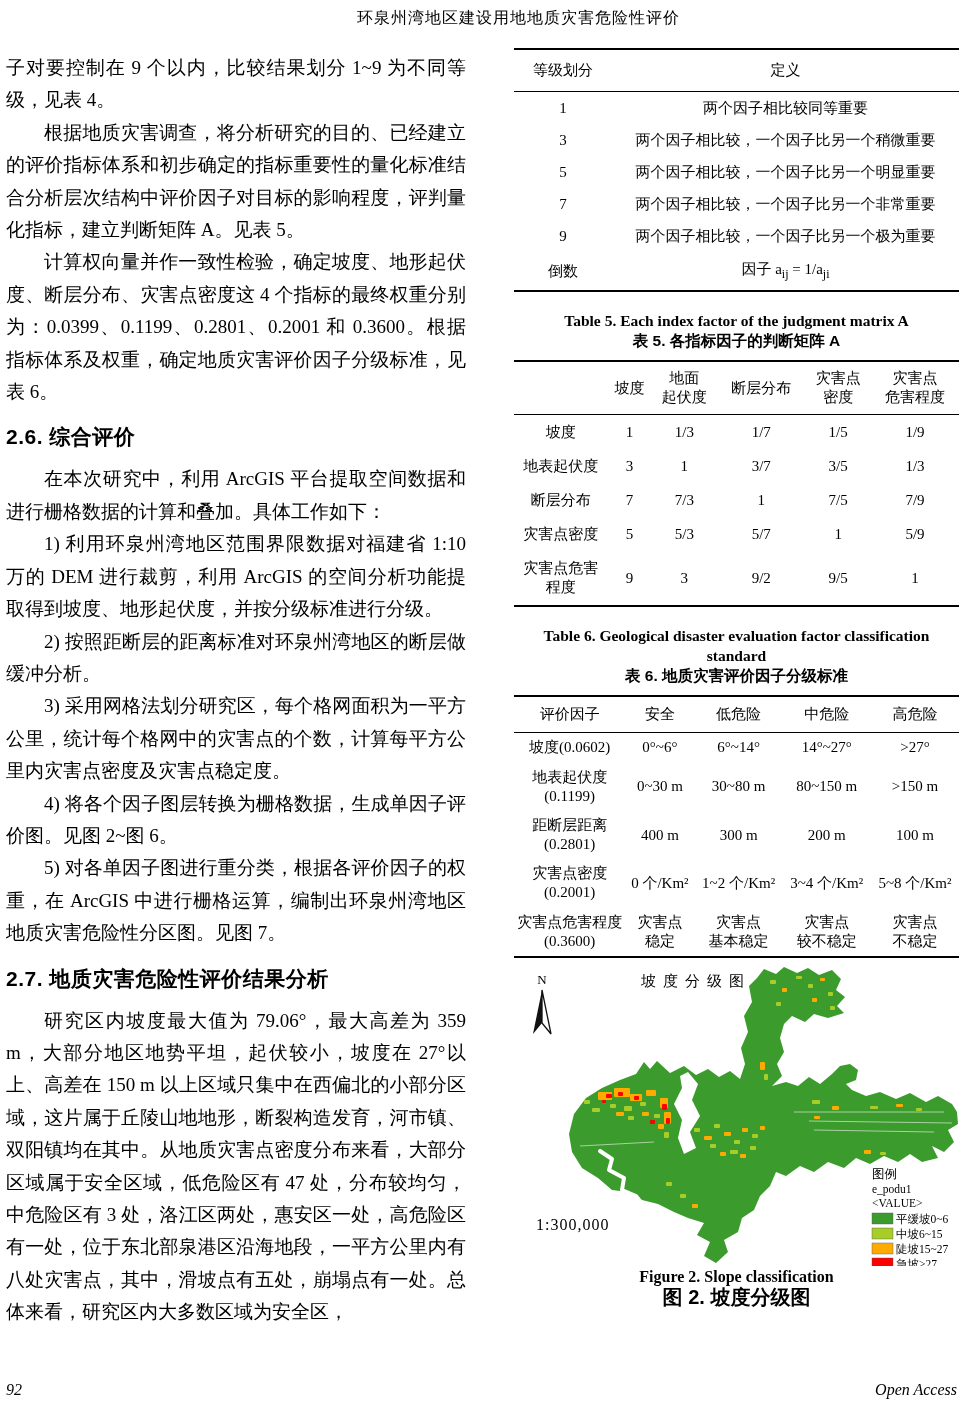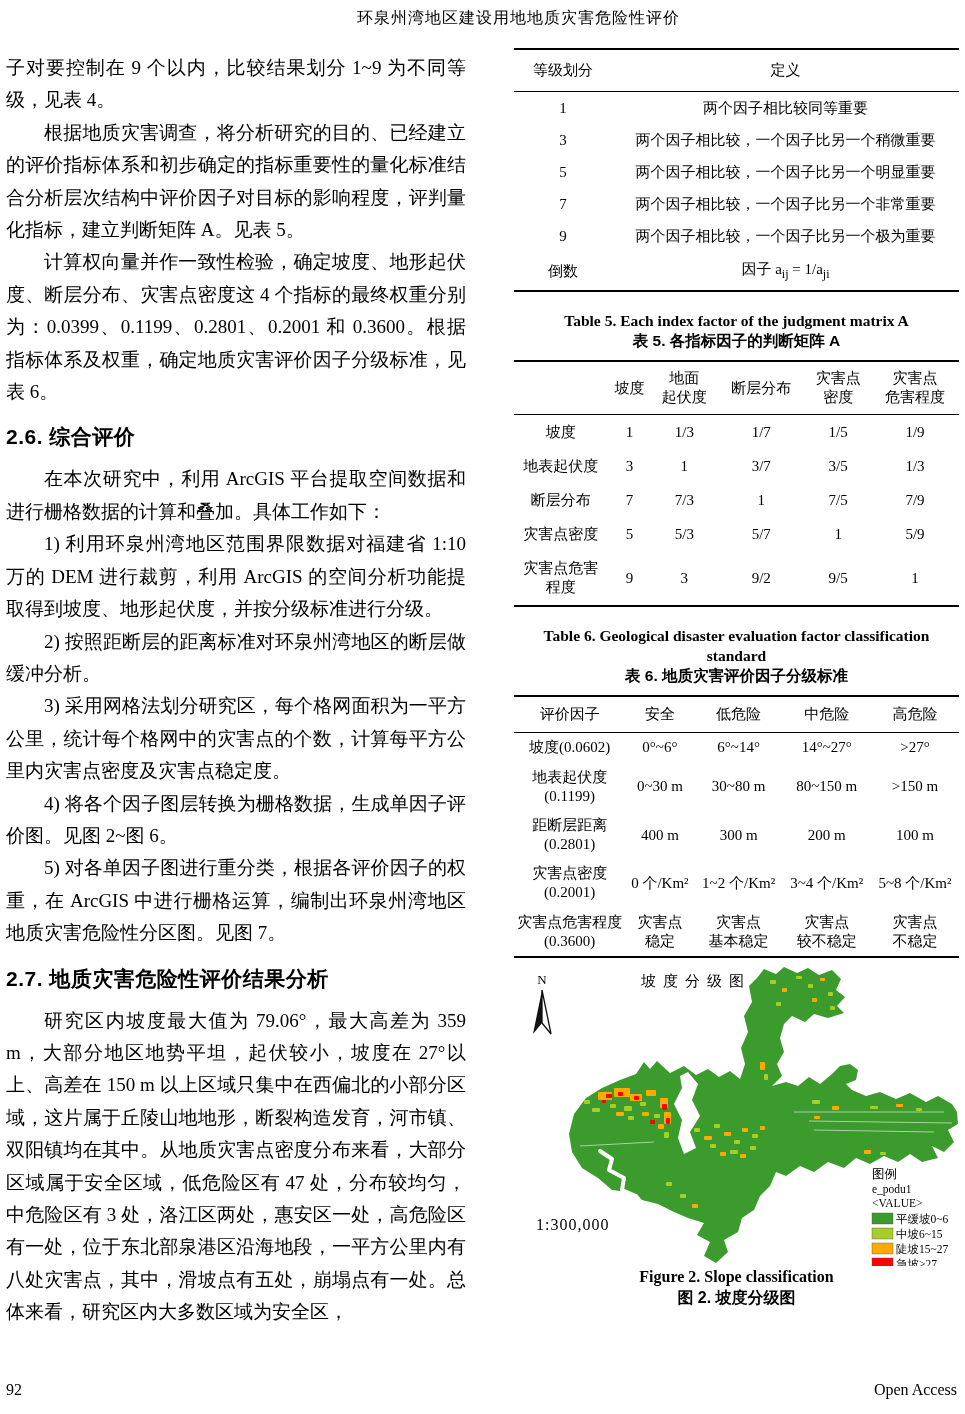--- a/index.html
+++ b/index.html
@@ -50,26 +50,27 @@
   table.tbl5 td { padding:7.6px 0; }
   table.tbl5 th:first-child, table.tbl5 td:first-child { width:21%; }
   table.tbl6 th { padding:8px 0; }
   table.tbl6 td { padding:5.2px 0; }
   table.tbl6 th:first-child, table.tbl6 td:first-child { width:25%; }
   sub { font-size:12px; }
   .figure-block { margin-top:8px; }
   .map-svg { display:block; }
   .fig-caption { text-align:center; line-height:21px; }
   .fig-caption .en { font-weight:bold; font-size:16px; display:block; }
-  .fig-caption .cn { font-weight:bold; font-size:16px; display:block;
+  .fig-caption .cn { font-weight:bold; font-size:20px; display:block;
                      font-family:"Liberation Sans", sans-serif; }
   .footer-row {
     position:absolute; top:1381px; left:6px; right:8px;
     display:flex; justify-content:space-between;
     font-size:16px;
+    font-style:italic;
   }
   .map-title-text { font-size:15px; letter-spacing:7px; }
   .map-scale-text { font-size:16px; letter-spacing:1px; }
   .legend-title { font-size:12.5px; }
   .legend-sub { font-size:11.5px; }
   .legend-label { font-size:11.5px; }
 </style>
 </head>
 <body>
 

